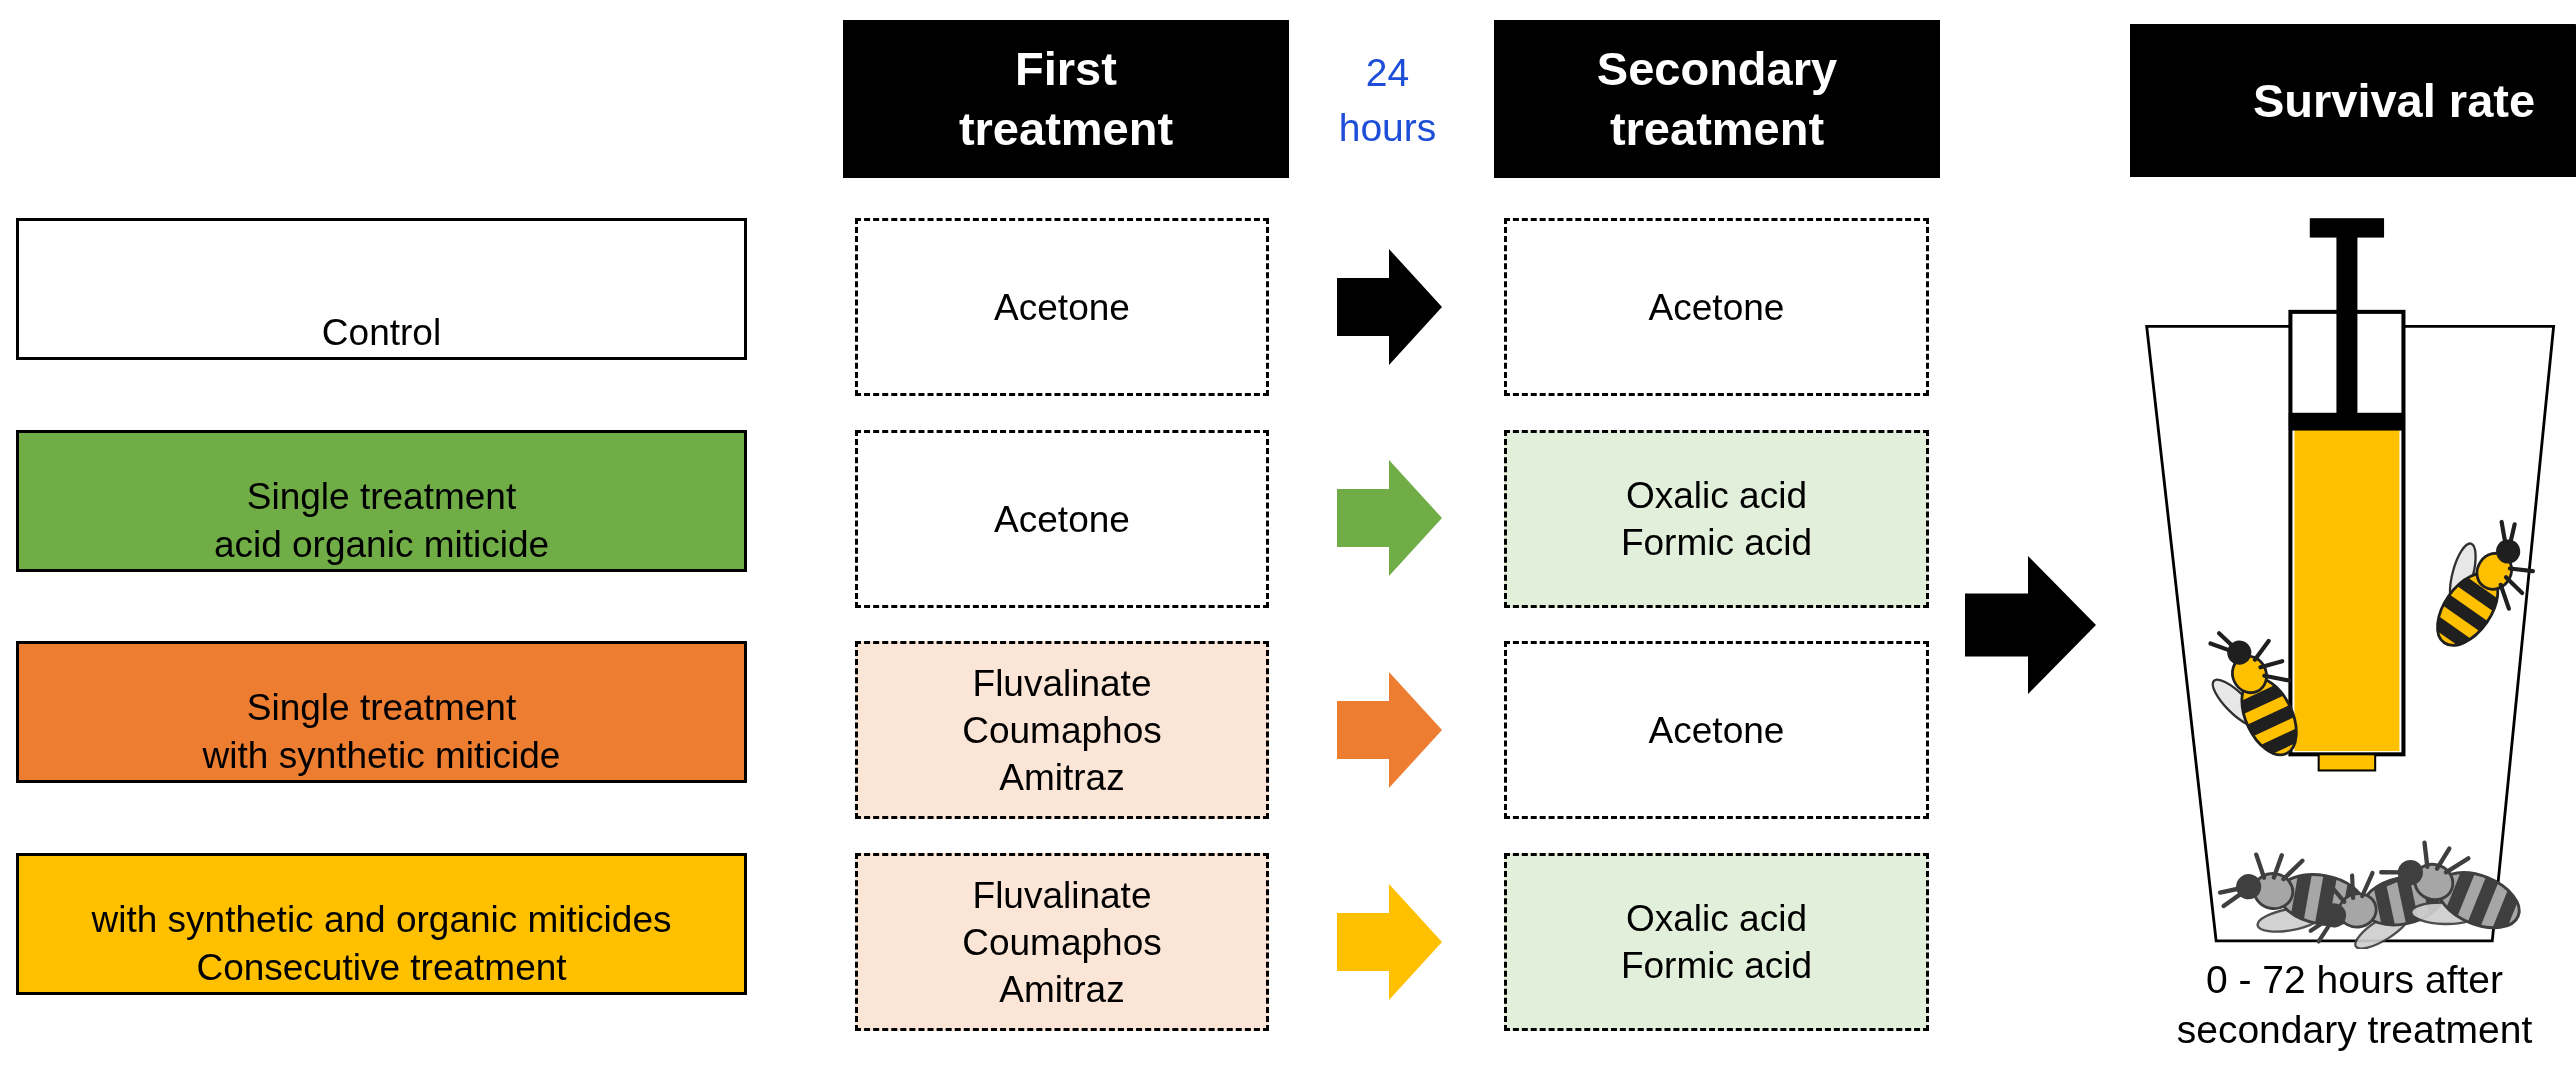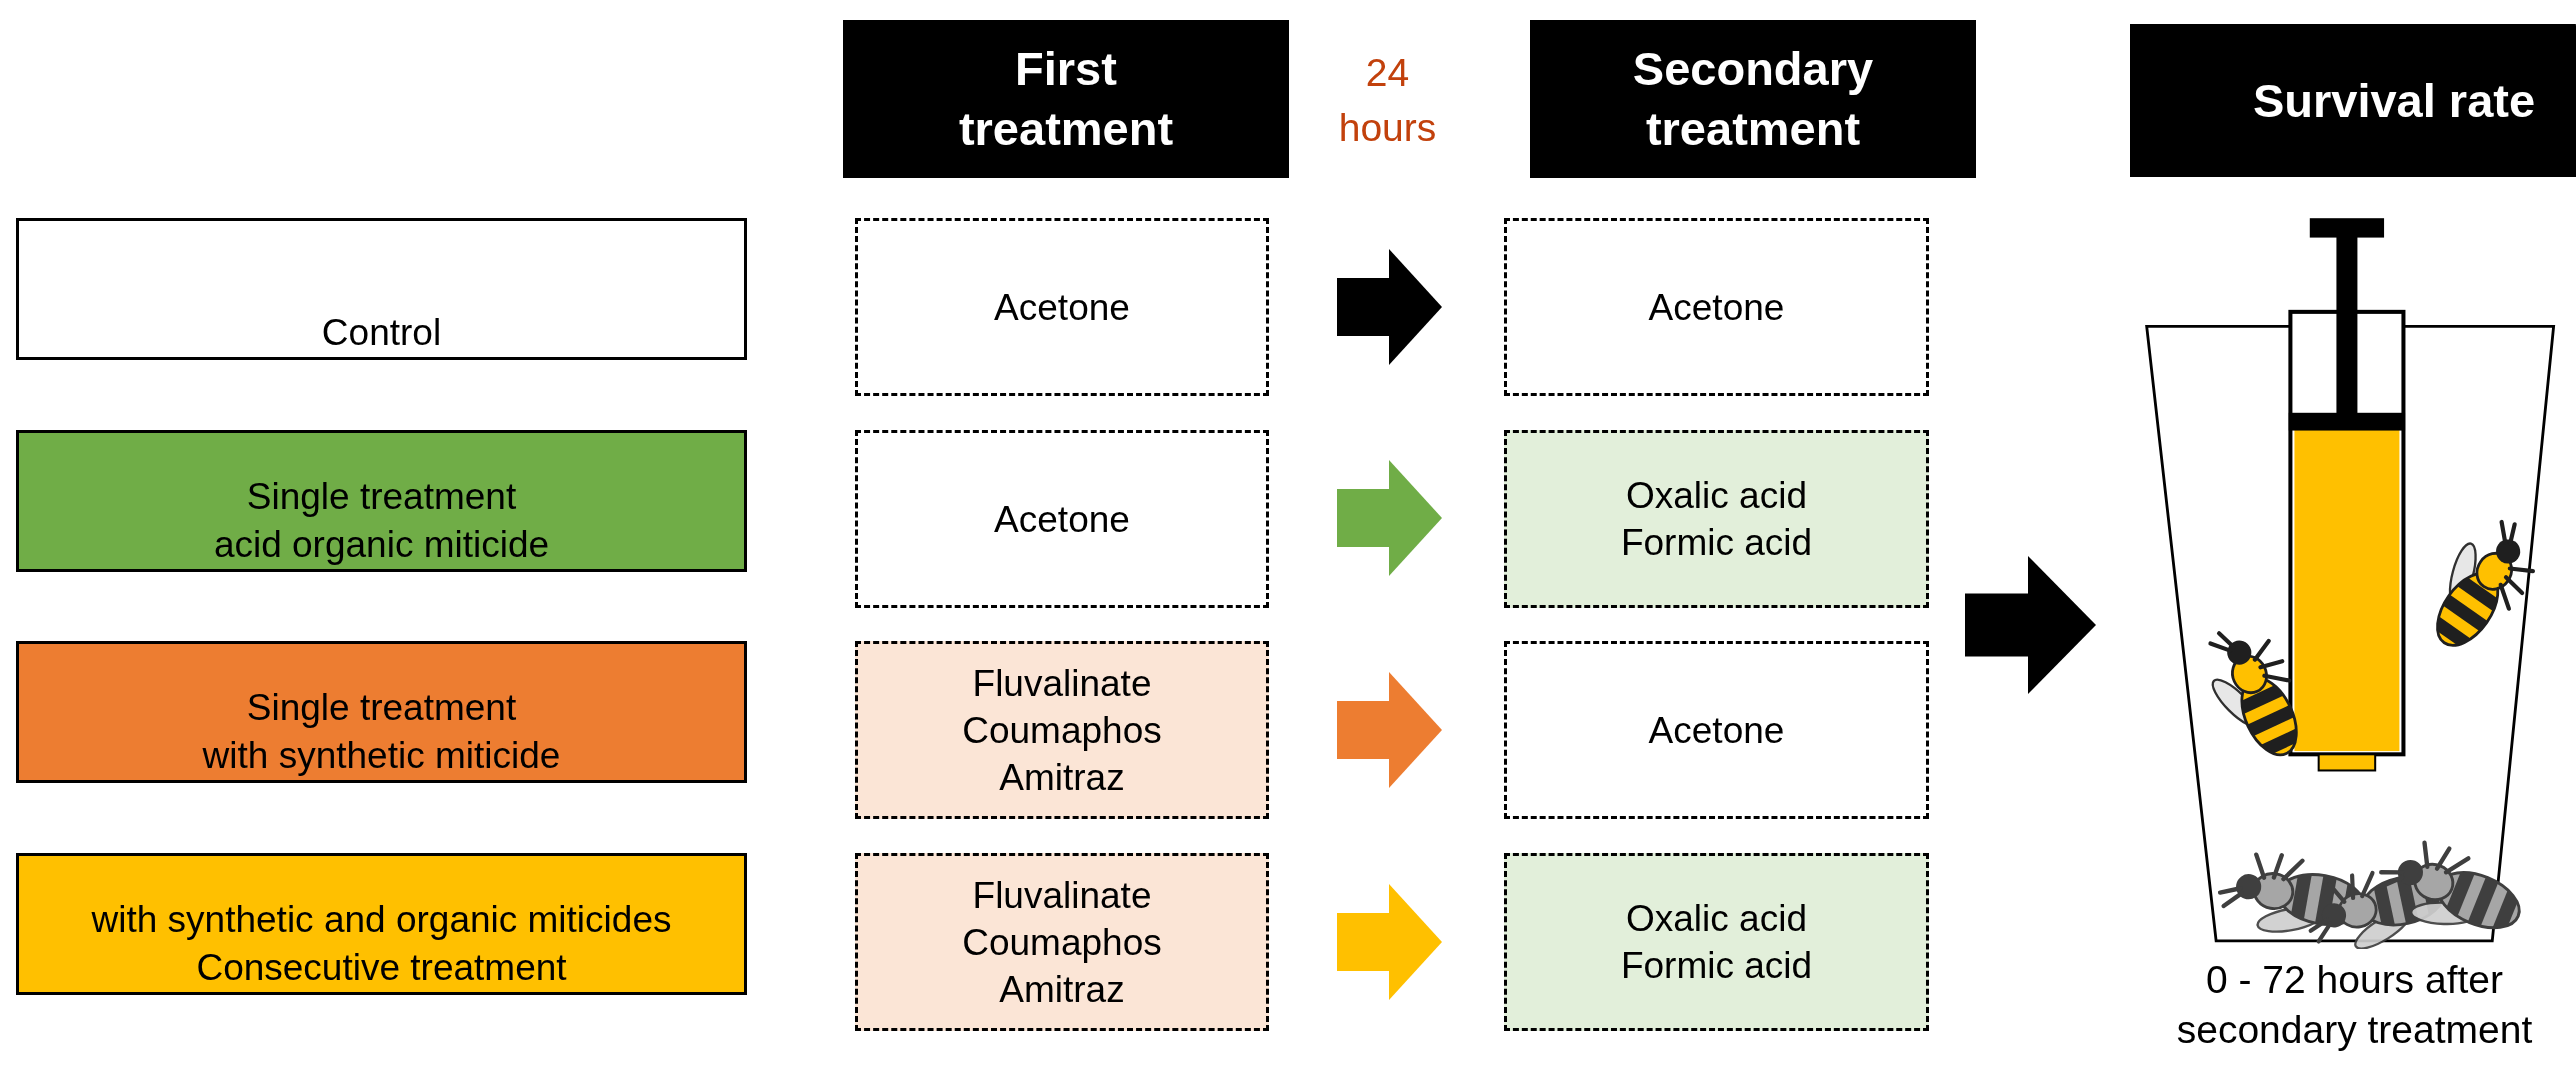--- a/index.html
+++ b/index.html
@@ -16,21 +16,21 @@
   .hdr{
     position:absolute;
     background:#000;color:#fff;
     display:flex;flex-direction:column;align-items:center;justify-content:center;
     font-weight:bold;font-size:47px;line-height:60px;text-align:center;
   }
   
   .interval{
     position:absolute;
     display:flex;flex-direction:column;align-items:center;justify-content:center;
-    font-size:39px;line-height:55px;text-align:center;color:#c2410c;
+    font-size:39px;line-height:55px;text-align:center;color:#1d4ed8;
   }
   
   .gbox{
     position:absolute;left:16px;width:731px;height:142px;
     box-sizing:border-box;border:3.2px solid #000;
     background:var(--c,#fff);
     display:flex;flex-direction:column;align-items:center;justify-content:flex-end;
     font-size:37px;line-height:48px;text-align:center;
   }
   
@@ -87,21 +87,21 @@
   <div class="hdr" style="left:843px;top:20px;width:446px;height:158px;">
     <span class="line">First</span>
     <span class="line">treatment</span>
   </div>
 
   <div class="interval" style="left:1315px;top:39px;width:145px;height:121px;">
     <span class="line">24</span>
     <span class="line">hours</span>
   </div>
 
-  <div class="hdr" style="left:1494px;top:20px;width:446px;height:158px;margin-left:36px;">
+  <div class="hdr" style="left:1494px;top:20px;width:446px;height:158px;">
     <span class="line">Secondary</span>
     <span class="line">treatment</span>
   </div>
 
   <div class="hdr" style="left:2130px;top:24px;width:528px;height:153px;">
     <span class="line">Survival rate</span>
   </div>
 
   <div class="gbox" style="top: 218px; --c: #FFFFFF;">
     <span class="line">Control</span>

